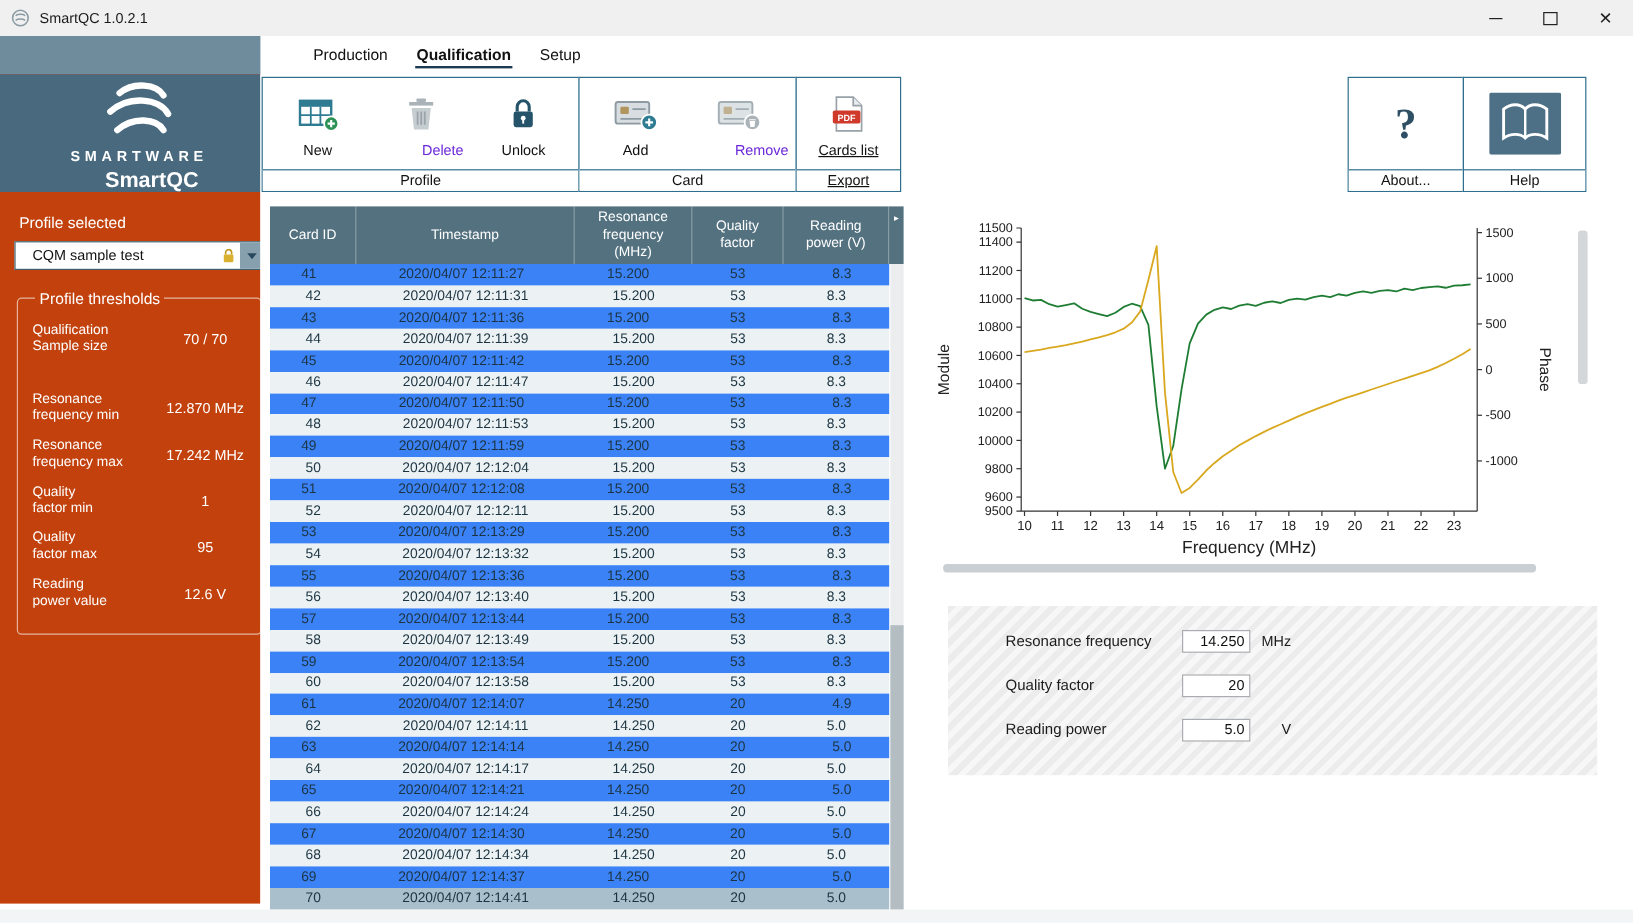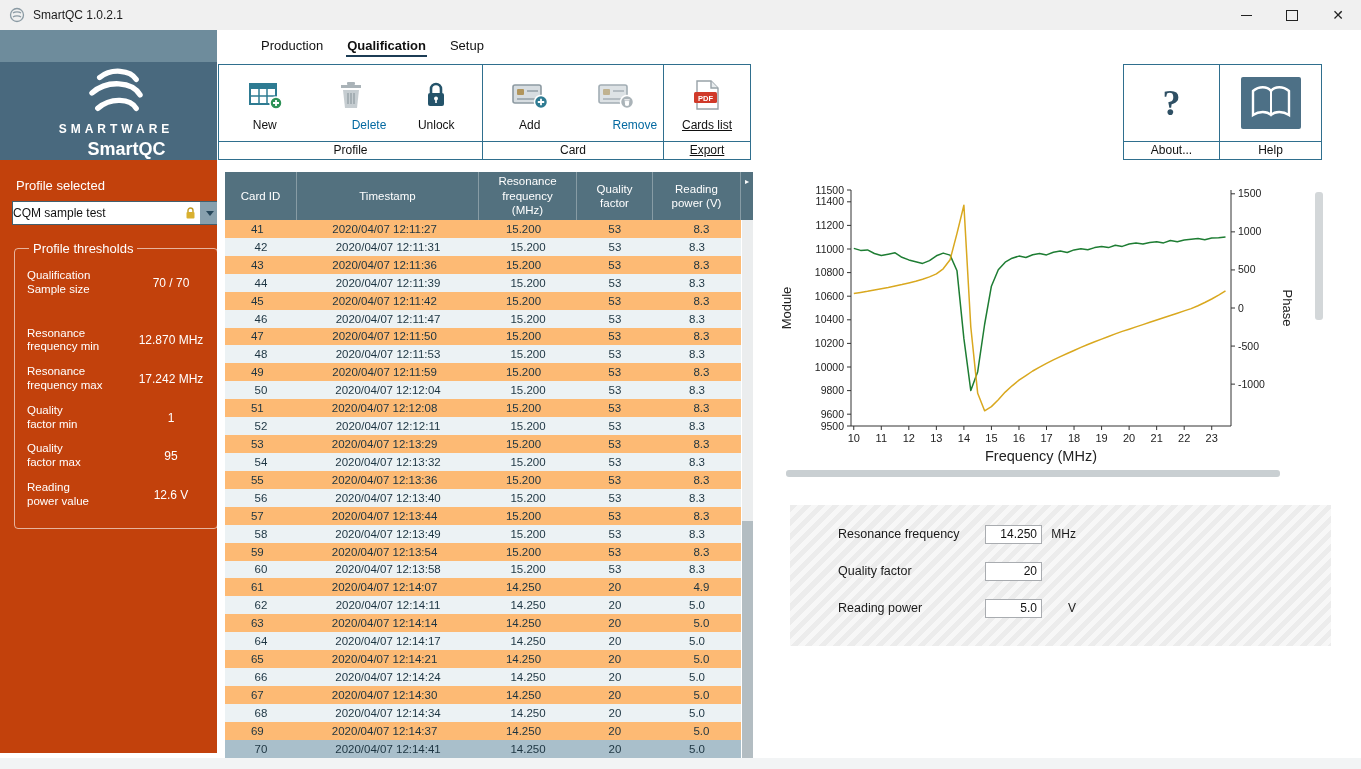--- a/index.html
+++ b/index.html
@@ -20,21 +20,21 @@
   
   .sidebar{position:absolute;left:0;top:30px;width:232px;bottom:16px;background:#c2410c;}
   .sidebar-band{height:32px;background:#6e8c9c;}
   .sidebar-header{height:98px;background:#49697e;text-align:center;color:#fff;
                   padding-top:4px;box-sizing:border-box;}
   .brand-name{font-size:12px;font-weight:bold;letter-spacing:4px;margin-top:0px;}
   .app-name{font-size:18px;font-weight:bold;margin-top:3px;padding-left:21px;}
   .sidebar-body{padding:12px 12px 0 12px;color:#fff;}
   .profile-selected-label{font-size:13px;margin:6px 0 8px 4px;}
   .combo{display:flex;height:22px;background:#fff;border:1px solid #41606f;align-items:center;cursor:pointer;}
-  .combo-text{flex:1;font-size:12px;color:#111;padding-left:0;line-height:22px;white-space:nowrap;overflow:hidden;}
+  .combo-text{flex:1;font-size:12px;color:#111;padding-left:14px;line-height:22px;white-space:nowrap;overflow:hidden;}
   .combo-lock{width:15px;display:flex;align-items:center;}
   .combo-btn{width:19px;height:100%;background:#87a0ae;display:flex;align-items:center;justify-content:center;cursor:pointer;}
   .chev{width:0;height:0;border-left:4px solid transparent;border-right:4px solid transparent;border-top:5px solid #27485c;}
   .thresholds{margin-top:16px;border:1px solid rgba(255,255,255,.6);border-radius:4px;
               padding:2px 8px 8px 12px;}
   .thresholds legend{font-size:13px;padding:0 4px;margin-left:2px;}
   .thr-item{display:flex;margin:11px 0;}
   .thr-item.first{margin-bottom:30px;}
   .thr-label{flex:1;font-size:11.5px;line-height:1.2;}
   .thr-value{width:76px;text-align:center;align-self:center;font-size:12px;}
@@ -48,21 +48,21 @@
   
   .toolbar{position:absolute;top:32px;left:0;right:0;height:100px;display:flex;
            padding:2px 0 0 1px;box-sizing:border-box;background:#fff;}
   .tgroup{border:1px solid #2f6f8e;height:96px;display:flex;flex-direction:column;
           box-sizing:border-box;margin-left:-1px;background:#fff;}
   .tgroup.gfirst{margin-left:0;}
   .tgroup-buttons{flex:1;display:flex;justify-content:space-evenly;align-items:stretch;}
   .tbtn{display:flex;flex-direction:column;align-items:center;padding-top:7px;width:80px;cursor:pointer;}
   .ticon{height:46px;display:flex;align-items:center;justify-content:center;}
   .tlabel{font-size:12px;color:#111;}
-  .tbtn.disabled .tlabel{color:#0369a1;margin-left:37px;}
+  .tbtn.disabled .tlabel{color:#6d28d9;margin-left:37px;}
   .tbtn.disabled{cursor:default;}
   .tgroup-footer{height:17px;border-top:1px solid #2f6f8e;font-size:12px;line-height:16px;
                  text-align:center;color:#111;background:#fff;}
   .g-profile{width:265px;}.g-card{width:182px;}.g-export{width:88px;text-decoration:underline;}
   .g-about{width:97px;margin-left:auto;cursor:pointer;}
   .g-help{width:103px;margin-right:39px;cursor:pointer;}
   .bigicon{flex:1;display:flex;align-items:center;justify-content:center;}
   .question{font-size:36px;font-weight:bold;color:#2f5064;font-family:"Liberation Serif",serif;}
 
   
@@ -72,21 +72,21 @@
   .table-panel{position:absolute;left:8px;top:10px;width:528px;}
   .thead{display:flex;width:528px;height:48px;background:#53717f;color:#fff;}
   .hcell{display:flex;align-items:center;justify-content:center;text-align:center;
          font-size:11.5px;line-height:1.25;white-space:pre-line;box-sizing:border-box;
          border-right:1px solid rgba(255,255,255,.30);}
   .h0{width:72px;}.h1{width:182px;}.h2{width:98px;}.h3{width:76px;}.h4{width:88px;}
   .harrow{width:12px;display:flex;align-items:flex-start;justify-content:center;
           font-size:8px;padding-top:5px;border-right:none;box-sizing:border-box;cursor:pointer;}
   .tbody{width:516px;}
   .trow{display:flex;height:17.933px;cursor:pointer;}
-  .trow.even{background:#fdba74;gap:13px;}
+  .trow.even{background:#3b82f6;gap:13px;}
   .trow.odd{background:#ecf2f4;}
   .trow.selected{background:#a9bfcb;}
   .tcell{display:flex;align-items:center;justify-content:center;font-size:11.5px;
          color:#1c3441;box-sizing:border-box;}
   .c0{width:72px;}.c1{width:182px;}.c2{width:98px;}.c3{width:76px;}.c4{width:88px;}
   .vscroll{position:absolute;left:517px;top:48px;width:11px;height:538px;background:#ebedee;cursor:pointer;}
   .vthumb{position:absolute;left:0;bottom:0;width:11px;height:44%;background:#b3bdc2;}
 
   
   .right-panel{position:absolute;left:536px;top:0;right:0;bottom:0;}

